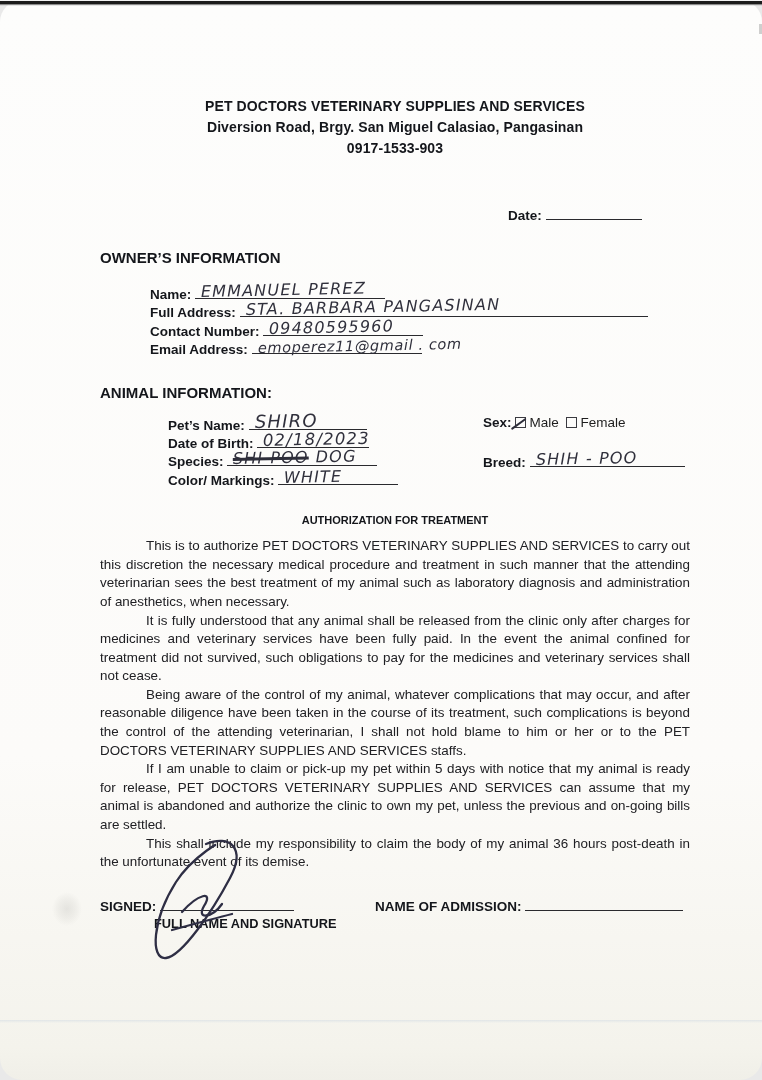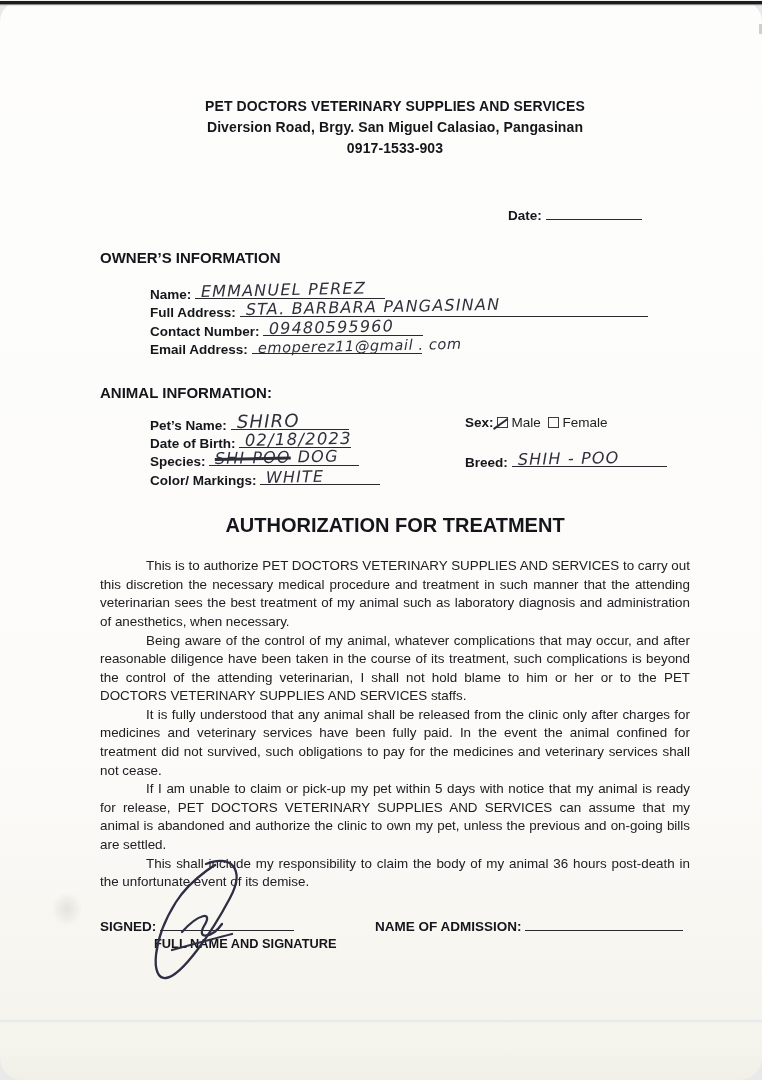--- a/index.html
+++ b/index.html
@@ -42,31 +42,31 @@
     transform:rotate(-1.2deg);
     transform-origin:left bottom;
   }
   .hw.small{font-size:14.5px;letter-spacing:.6px;}
   
   .section-title{font-weight:bold;font-size:15px;color:#14161b;margin:0;}
   .owner-section{margin-top:24px;}
   .owner-fields{margin-left:50px;margin-top:18px;}
   .field-row{height:18.4px;white-space:nowrap;position:relative;}
   .animal-section{margin-top:26px;position:relative;}
-  .animal-fields{margin-left:50px;margin-top:14px;position:relative;}
+  .animal-fields{margin-left:68px;margin-top:14px;position:relative;}
   .sex-row{position:absolute;left:315px;top:0;white-space:nowrap;}
   .breed-row{position:absolute;left:315px;top:37px;white-space:nowrap;}
   .cbox{display:inline-block;width:9px;height:9px;border:1.2px solid #3a3a40;position:relative;margin:0 4px 0 3px;vertical-align:-1px;}
   .cbox.checked::after{
     content:"";position:absolute;left:-4px;bottom:-3px;width:18px;height:2px;
     background:#2e2e3a;transform:rotate(-36deg);transform-origin:left bottom;border-radius:2px;
   }
   .struck{text-decoration:line-through;text-decoration-thickness:3px;text-decoration-color:#2e2e3a;margin-right:7px;}
   
-  .auth-title{margin-top:26px;text-align:center;font-weight:bold;font-size:20px;color:#14161b;}
+  .auth-title{margin-top:26px;text-align:center;font-weight:bold;font-size:11px;color:#14161b;}
   .auth-body{margin-top:6px;}
   .auth-body p{
     margin:0;text-align:justify;text-indent:46px;
     line-height:18.6px;font-size:13.4px;color:#202024;
   }
   
   .footer-row{margin-top:24px;position:relative;height:40px;white-space:nowrap;}
   .signed-block{display:inline-block;position:relative;}
   .signed-caption{margin-left:54px;font-weight:bold;font-size:12.8px;color:#14161b;margin-top:2px;}
   .admission-block{display:inline-block;position:absolute;left:275px;top:0;}
@@ -167,22 +167,22 @@
             <span class="hw">SHIH - POO</span>
           </span>
         </div>
       </div>
     </section>
 
     <section>
       <h3 class="auth-title">AUTHORIZATION FOR TREATMENT</h3>
       <div class="auth-body">
         <p>This is to authorize PET DOCTORS VETERINARY SUPPLIES AND SERVICES to carry out this discretion the necessary medical procedure and treatment in such manner that the attending veterinarian sees the best treatment of my animal such as laboratory diagnosis and administration of anesthetics, when necessary.</p>
+        <p>It is fully understood that any animal shall be released from the clinic only after charges for medicines and veterinary services have been fully paid. In the event the animal confined for treatment did not survived, such obligations to pay for the medicines and veterinary services shall not cease.</p>
         <p>Being aware of the control of my animal, whatever complications that may occur, and after reasonable diligence have been taken in the course of its treatment, such complications is beyond the control of the attending veterinarian, I shall not hold blame to him or her or to the PET DOCTORS VETERINARY SUPPLIES AND SERVICES staffs.</p>
-        <p>It is fully understood that any animal shall be released from the clinic only after charges for medicines and veterinary services have been fully paid. In the event the animal confined for treatment did not survived, such obligations to pay for the medicines and veterinary services shall not cease.</p>
         <p>If I am unable to claim or pick-up my pet within 5 days with notice that my animal is ready for release, PET DOCTORS VETERINARY SUPPLIES AND SERVICES can assume that my animal is abandoned and authorize the clinic to own my pet, unless the previous and on-going bills are settled.</p>
         <p>This shall include my responsibility to claim the body of my animal 36 hours post-death in the unfortunate event of its demise.</p>
       </div>
     </section>
 
     <div class="footer-row">
       <div class="signed-block">
         <span class="b">SIGNED:</span>
         <span class="fill" style="width:134px;"></span>
         <div class="signed-caption">FULL NAME AND SIGNATURE</div>

